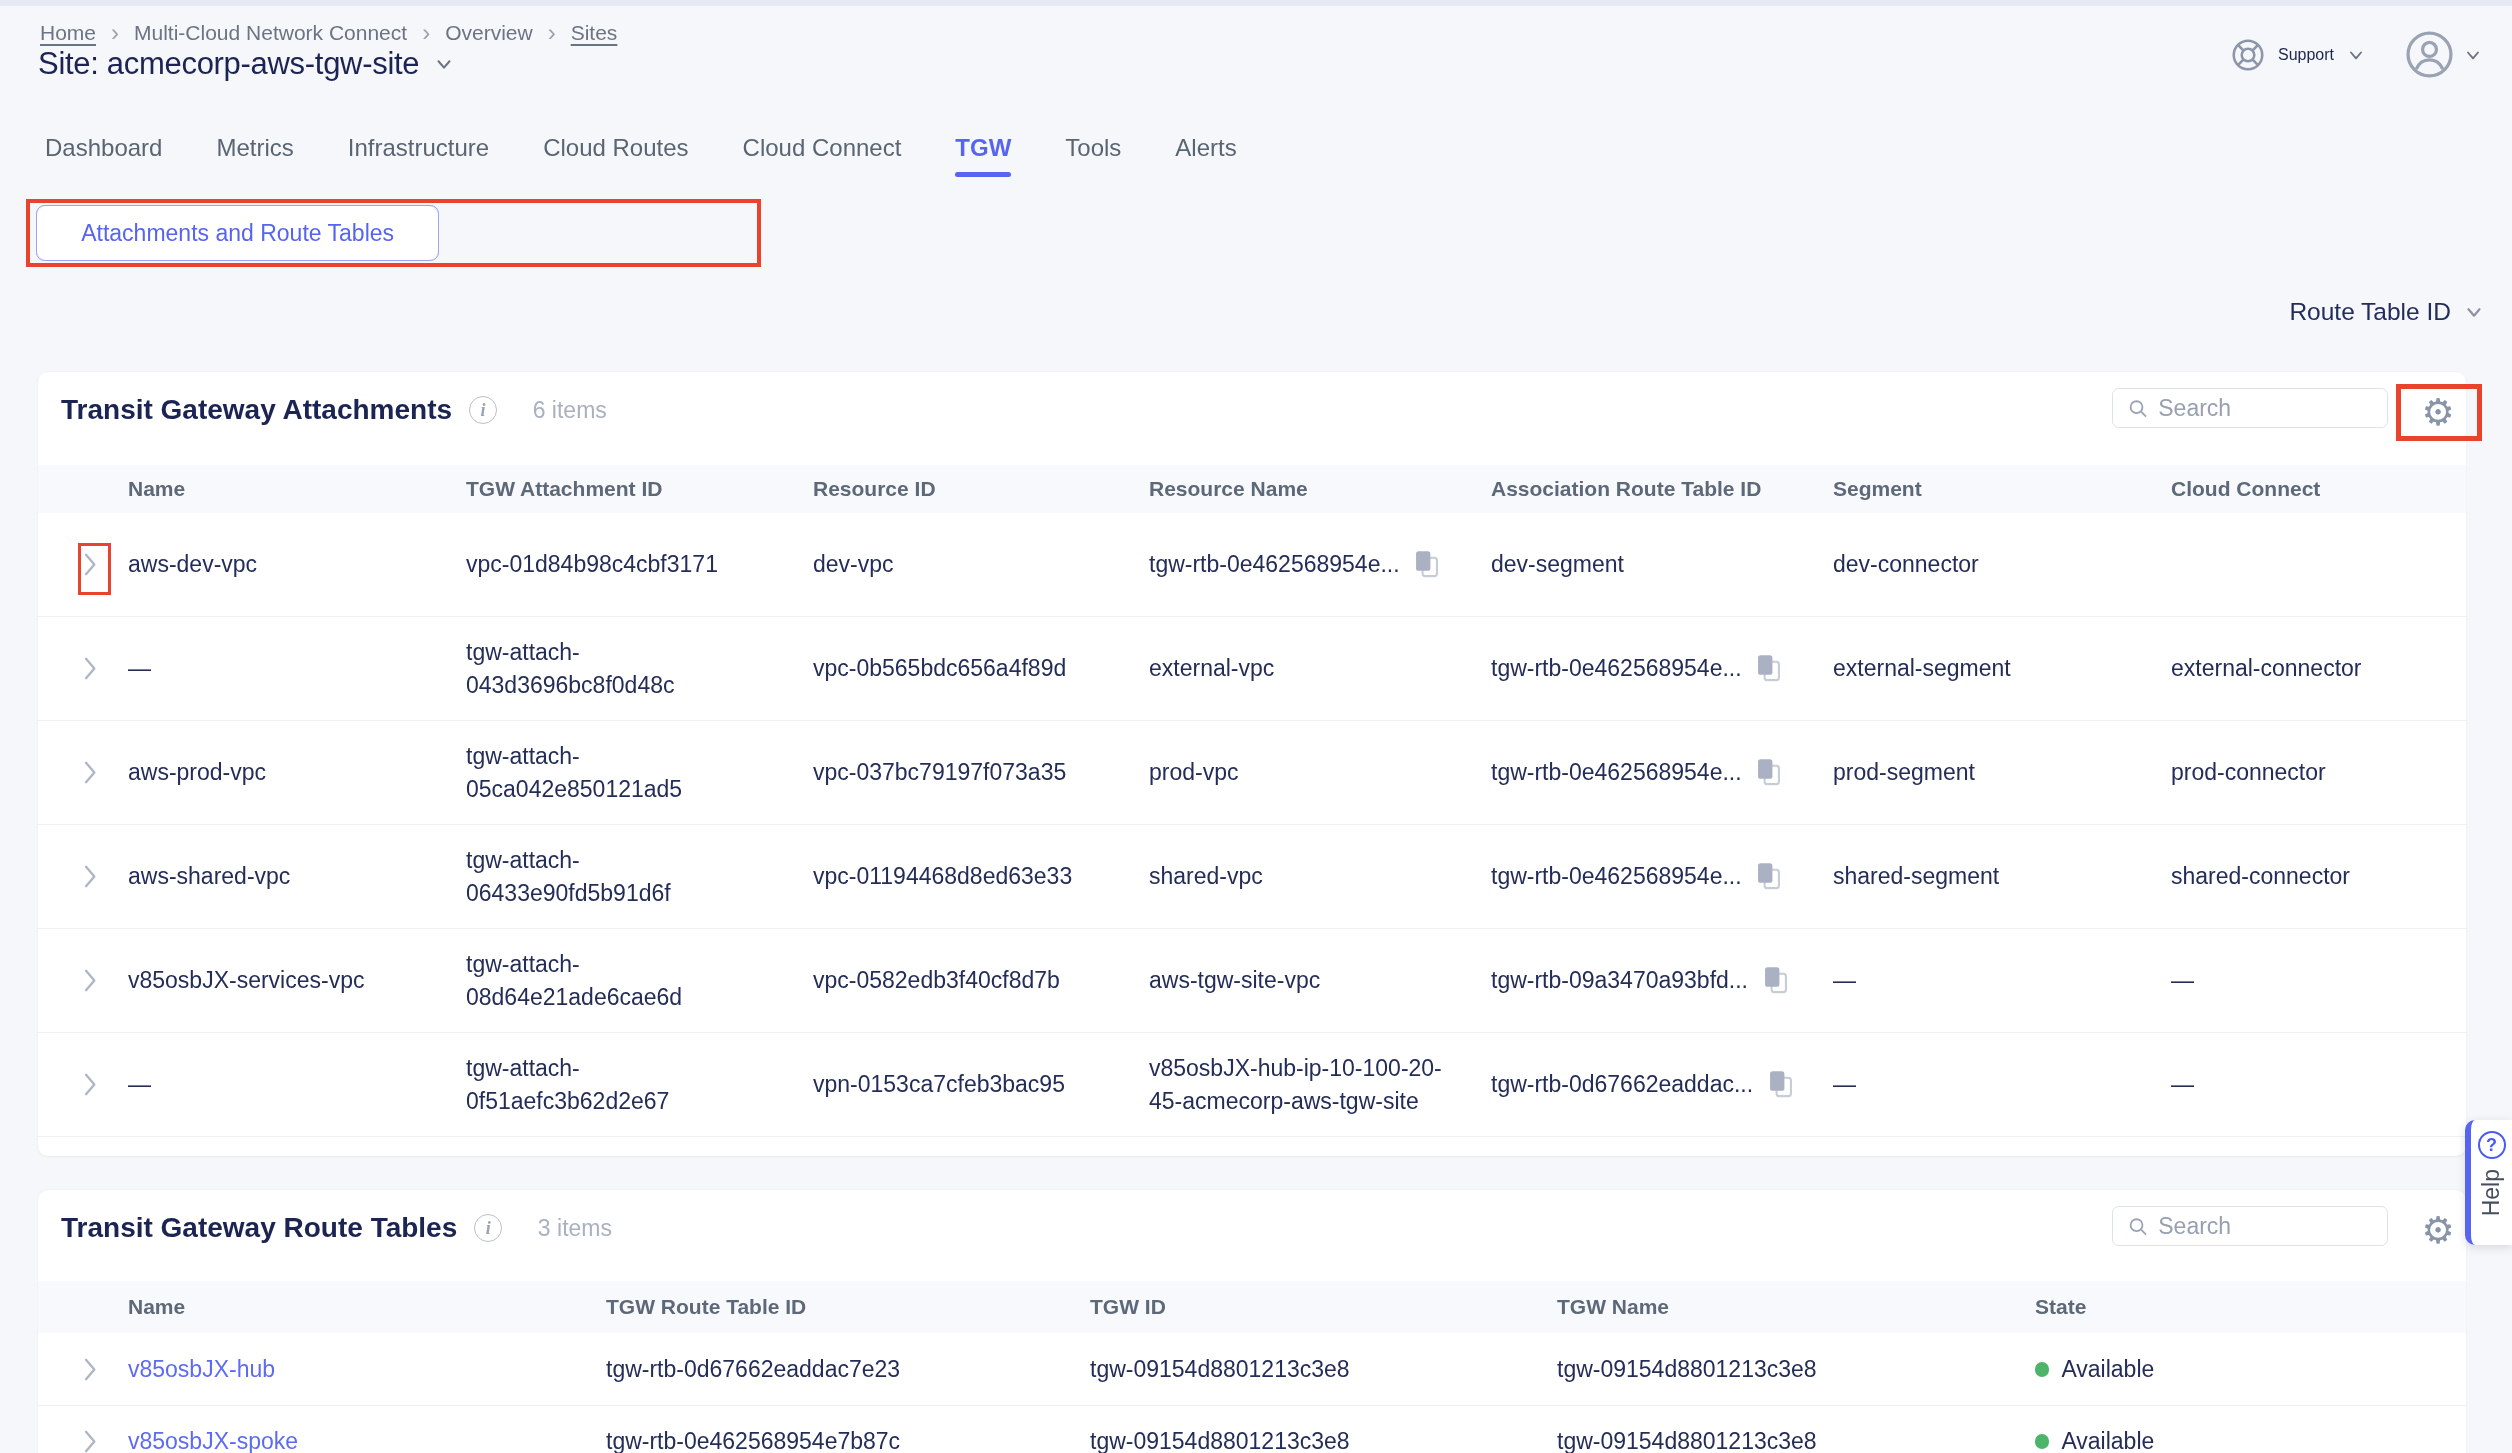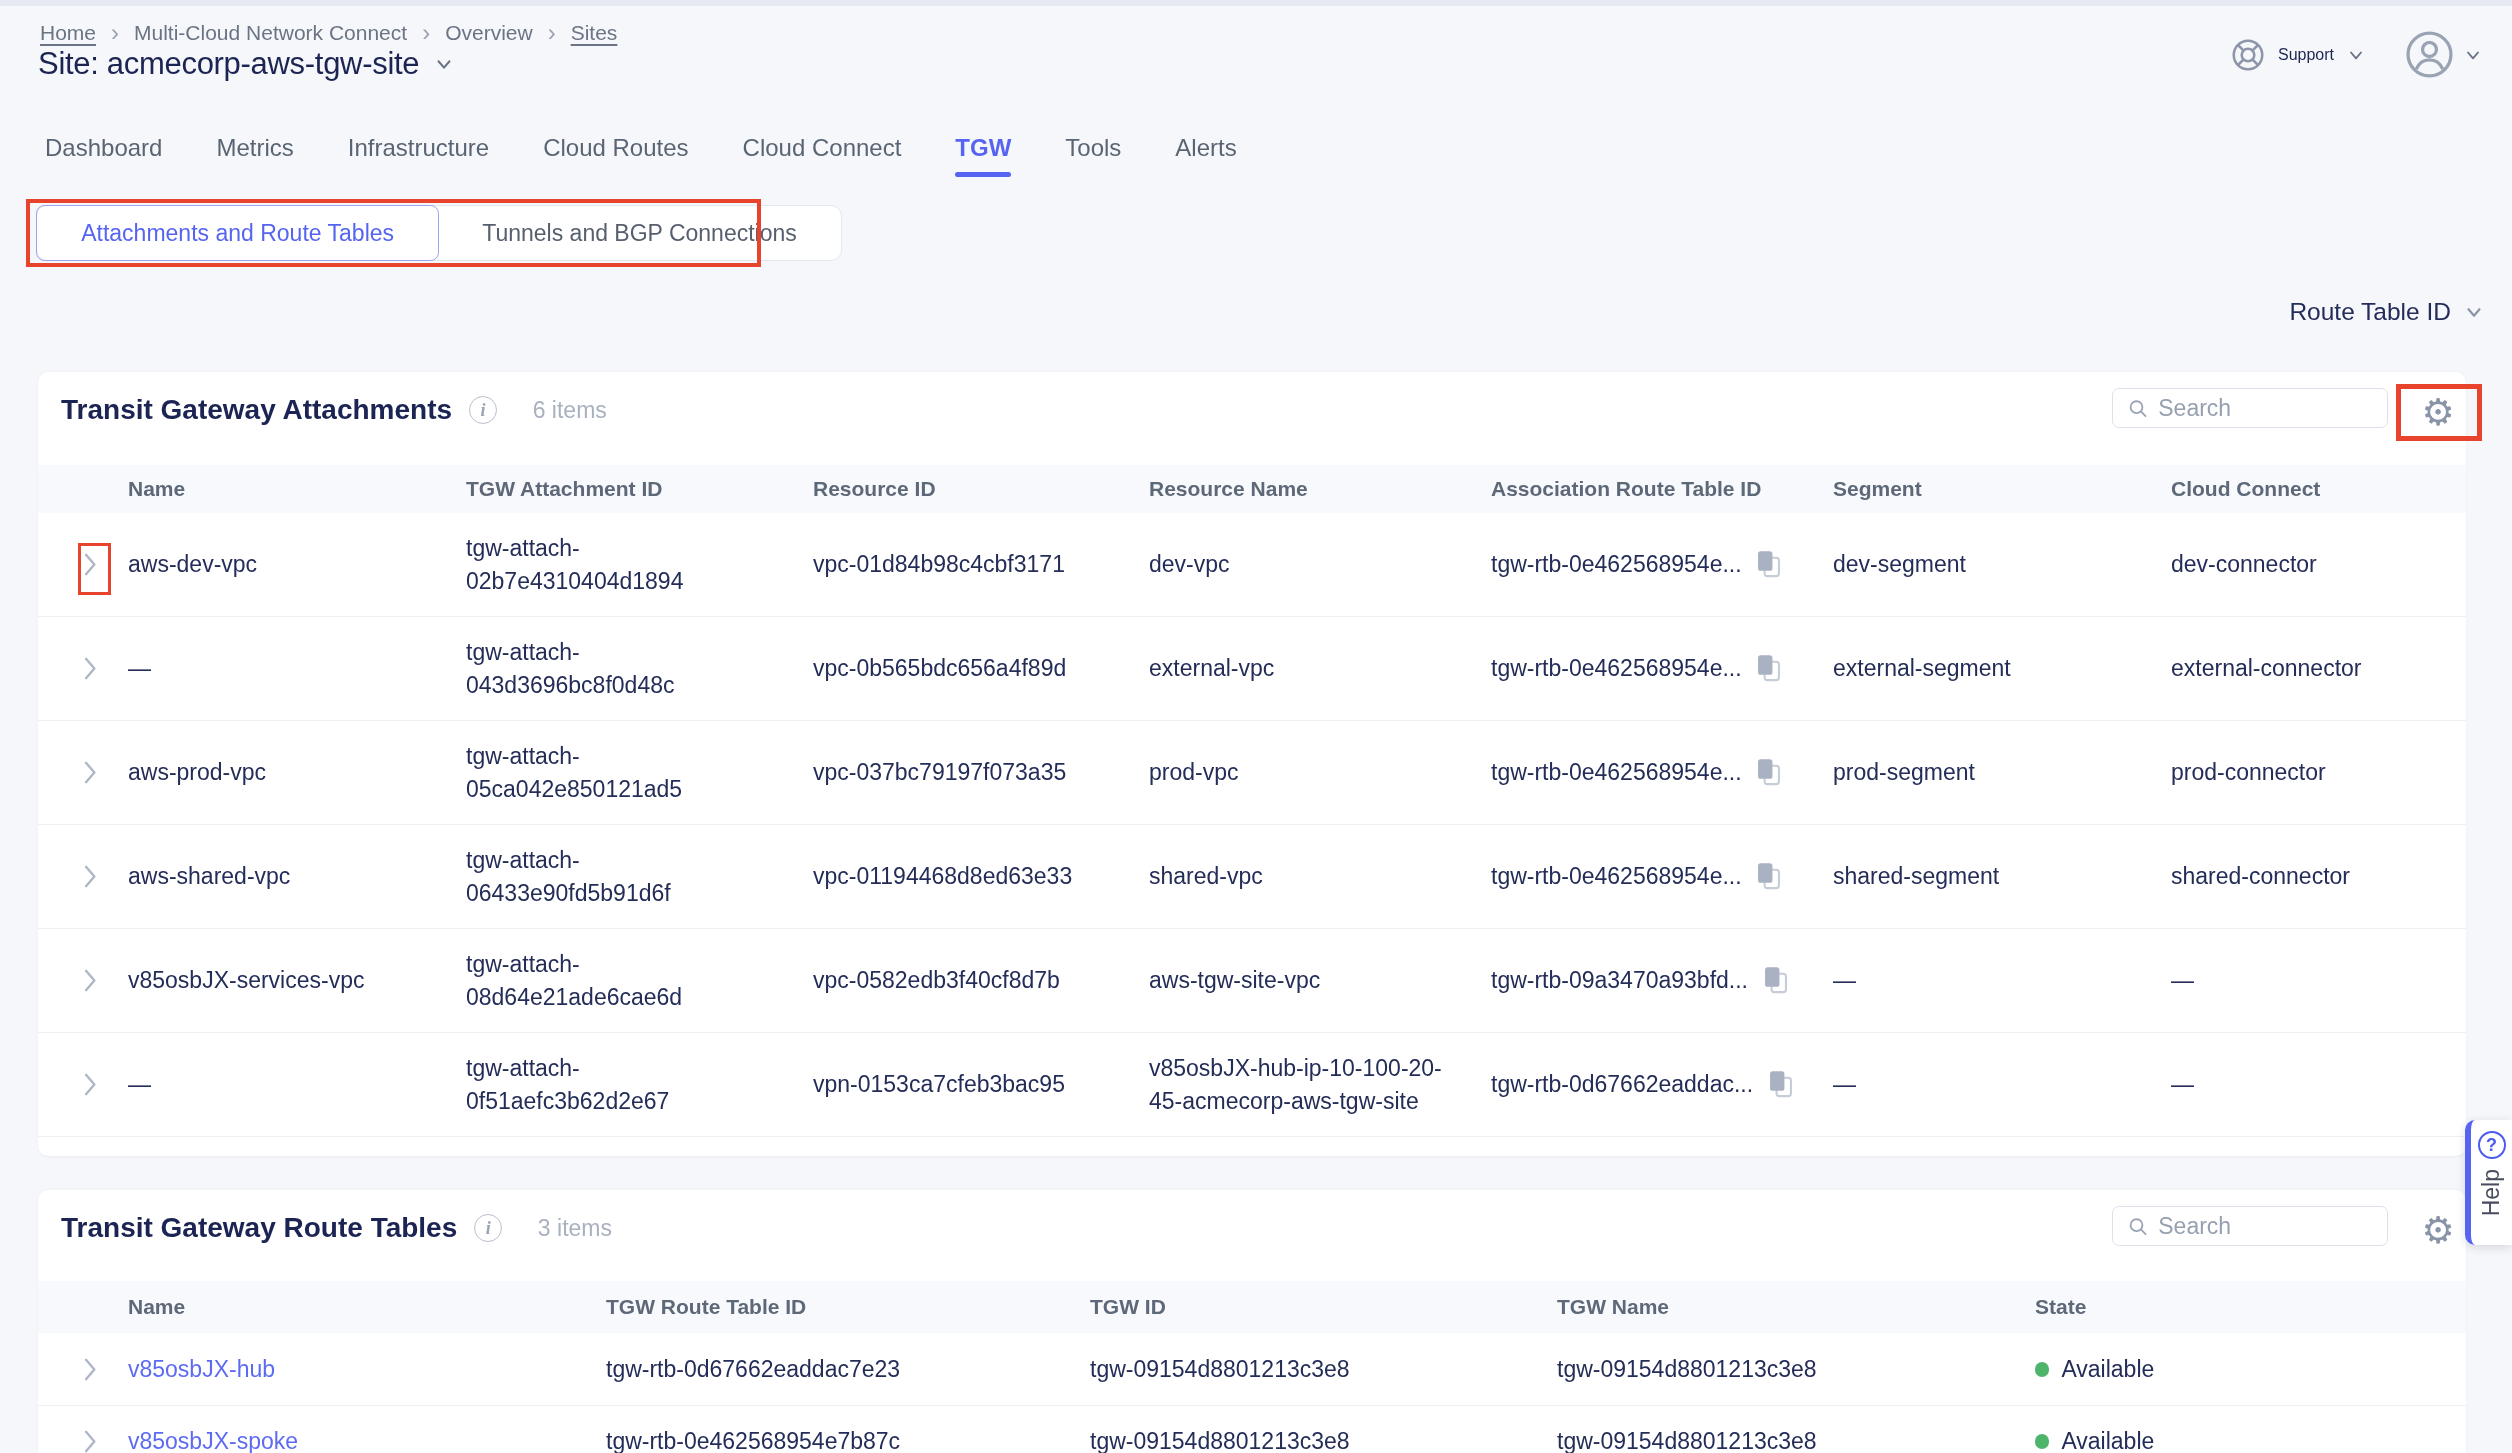--- a/index.html
+++ b/index.html
@@ -154,23 +154,20 @@
     <button class="nav-tab active"><span>TGW</span></button>
     <button class="nav-tab"><span>Tools</span></button>
     <button class="nav-tab"><span>Alerts</span></button>
   </div>
 
 <div class="sub-tabs">
 
 <button class="sub-tab active">
       <span>Attachments and Route Tables</span>
     </button>
-    <button class="sub-tab">
-      <span>Tunnels and BGP Connections</span>
-    </button>
   </div>
 
 <div class="rt-filter">
   <span>Route Table ID</span>
   <svg width="22" height="22" viewBox="0 0 24 24" fill="none" stroke="#8b93a6" stroke-width="2.4" stroke-linecap="round" stroke-linejoin="round">
       <polyline points="6,9 12,16 18,9"></polyline>
     </svg>
 </div>
 
 <section class="card" id="card-attachments">
@@ -201,21 +198,20 @@
 
   <div class="t-body" id="t1-body">
 
   <div class="t-row t1 t1-row">
         <button class="cell-chev">
           <svg width="14.4" height="25" viewBox="0 0 10 18" fill="none" stroke="#aeb6c6" stroke-width="1.7" stroke-linecap="round" stroke-linejoin="round">
             <polyline points="2,2 8,9 2,16"></polyline>
           </svg>
         </button>
         <div class="cell">aws-dev-vpc</div>
-        <div class="cell"><span class="wrap-260">tgw-attach-02b7e4310404d1894</span></div>
         <div class="cell">vpc-01d84b98c4cbf3171</div>
         <div class="cell"><span class="wrap-356">dev-vpc</span></div>
         <div class="cell assoc">
           <span>tgw-rtb-0e462568954e...</span>
           <button class="copy-btn">
             <svg width="27" height="30" viewBox="0 0 20 23">
               <rect x="7" y="6" width="11" height="14" rx="2" fill="none" stroke="#c6ccd8" stroke-width="1.6"></rect>
               <rect x="2" y="1" width="11" height="15" rx="2" fill="#a9b1c2"></rect>
             </svg>
           </button>

